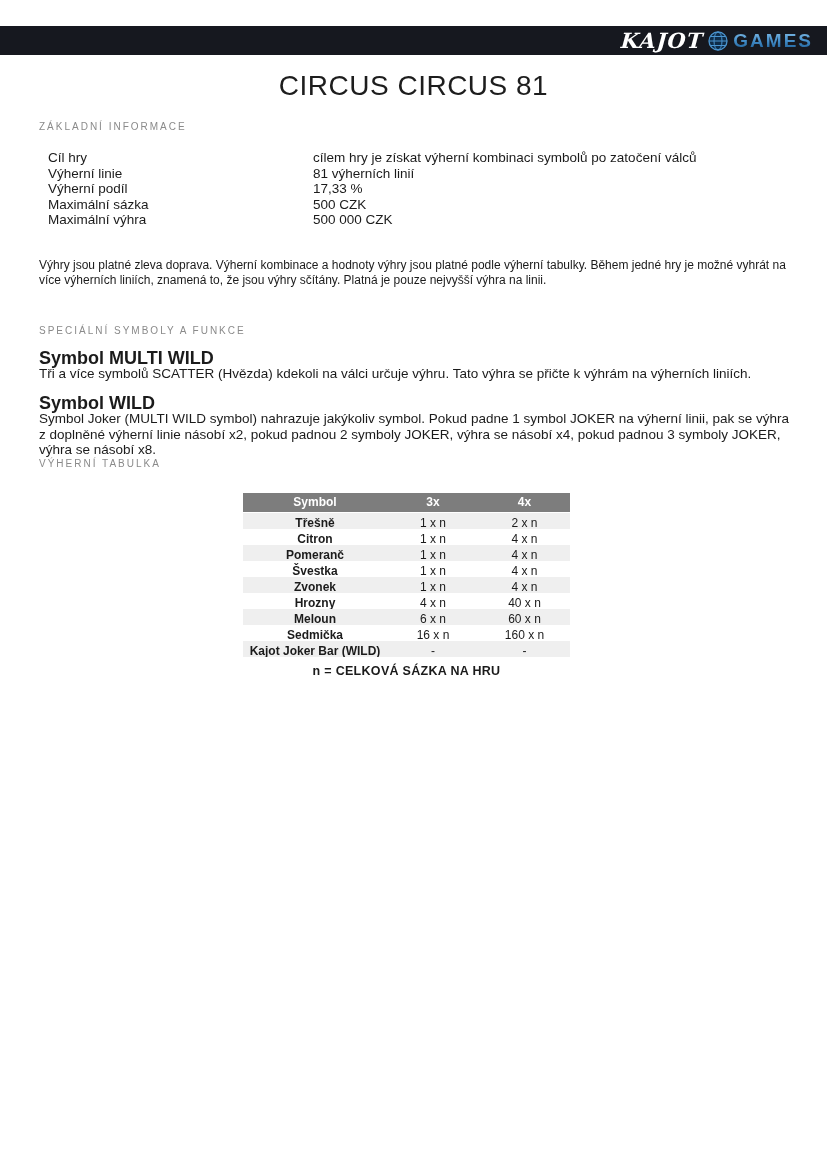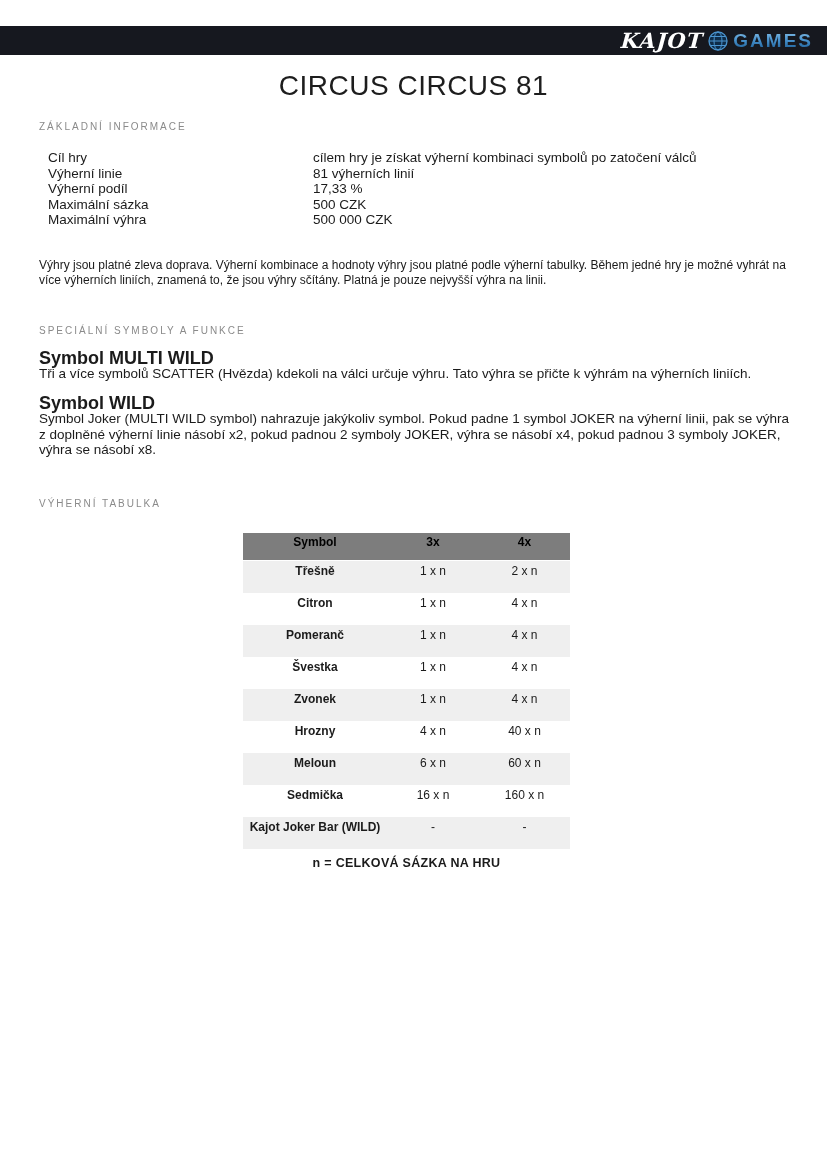--- a/index.html
+++ b/index.html
@@ -48,21 +48,21 @@
 
   
   .section-heading {
     margin-left:39px;
     font-size:10px; line-height:14px;
     color:#8a8a8a; letter-spacing:2px;
     font-weight:400;
   }
   .sh-1 { margin-top:20px; }
   .sh-2 { margin-top:35px; }
-  .sh-3 { margin-top:40px; }
+  .sh-3 { }
 
   
   .kv-list { margin-top:16px; }
   .kv-row { display:flex; font-size:13.5px; line-height:15.6px; }
   .kv-label { margin-left:48px; width:265px; flex:0 0 265px; }
   .kv-value { flex:1; padding-right:30px; }
 
   
   .paragraph {
     margin-top:30px; margin-left:39px; margin-right:33px;
@@ -73,22 +73,22 @@
     font-size:18px; line-height:15.3px; font-weight:bold;
   }
   .sym-block-title.second { margin-top:15px; }
   .sym-block-text {
     margin-left:39px; margin-right:33px;
     font-size:13.5px; line-height:15.3px;
   }
 
   
   .paytable { margin-top:22px; margin-left:243px; width:327px; }
-  .pt-row { display:flex; height:32px; }
-  .pt-header { background:#7d7d7d; color:#000000; height:27px; margin-bottom:1px;justify-content:space-between; }
+  .pt-row { display:flex; height:16px; }
+  .pt-header { background:#7d7d7d; color:#ffffff; height:19px; margin-bottom:1px;justify-content:space-between; }
   .pt-header .pt-cell { font-weight:bold; line-height:19px; }
   .pt-row:nth-child(even):not(.pt-header) { background:#efefef; }
   .pt-cell {
     text-align:center; font-size:12px; line-height:20px;
     overflow:hidden; white-space:nowrap;
   }
   .pt-c0 { flex:0 0 144px; font-weight:bold; }
   .pt-c1 { flex:0 0 92px; }
   .pt-c2 { flex:0 0 91px; }
   .pt-header .pt-c0 { font-weight:bold; }

